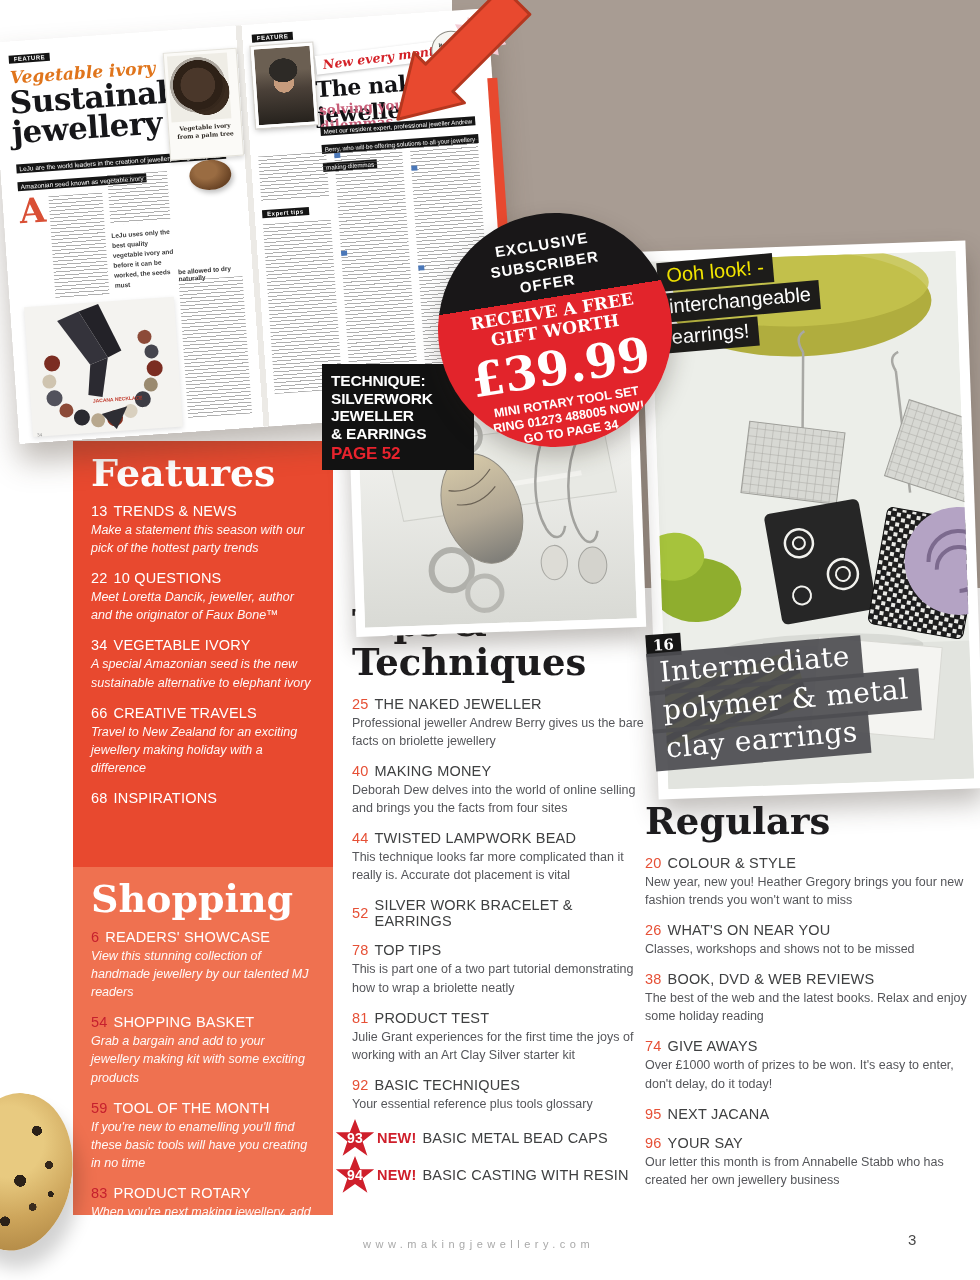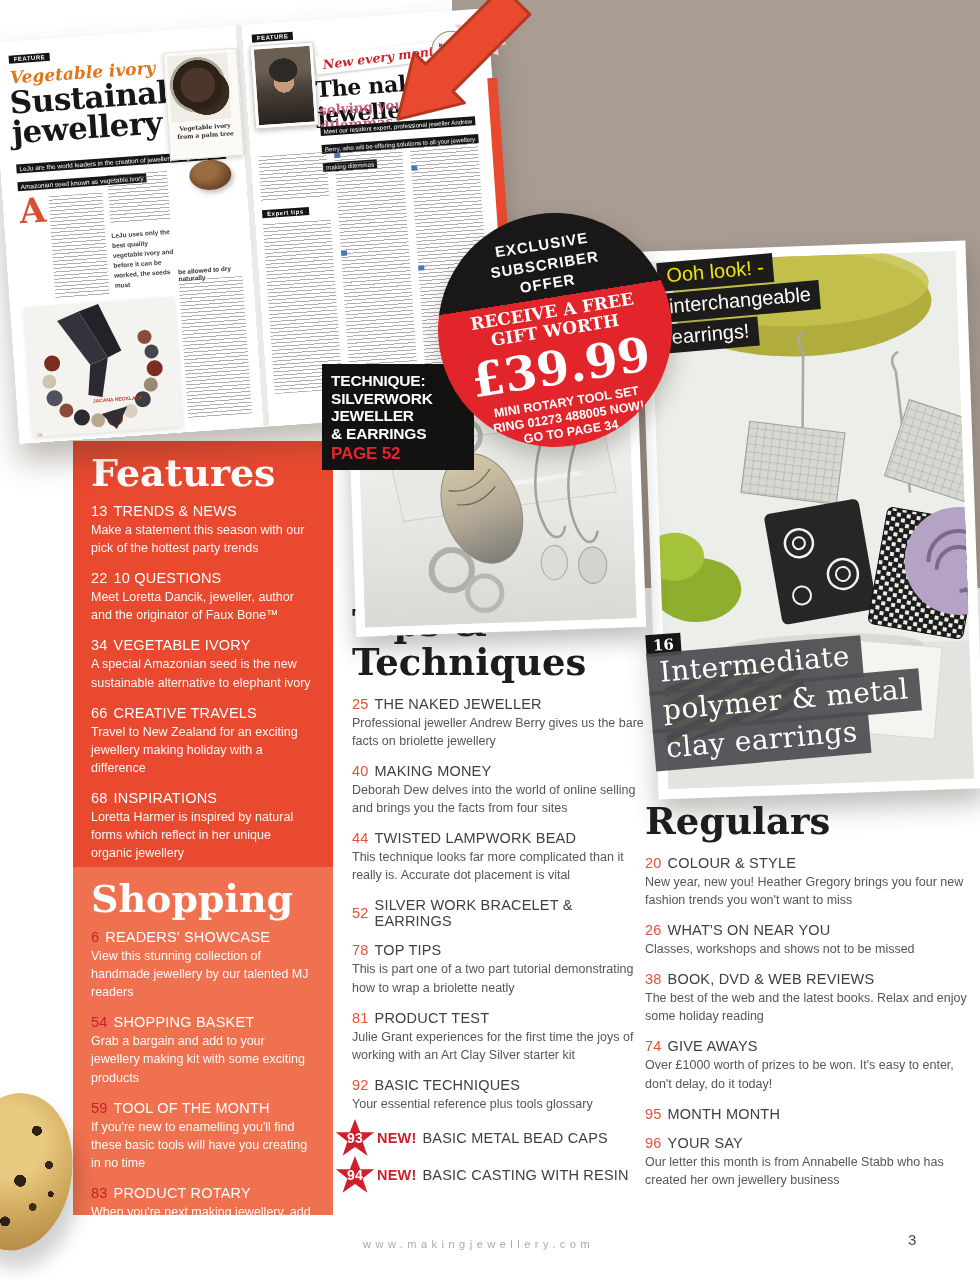--- a/index.html
+++ b/index.html
@@ -104,21 +104,21 @@
   .col{z-index:2;}
   .tips-col{left:352px;top:604px;width:300px;}
   .regulars-col{left:645px;top:802px;width:335px;}
   .col h1{font-family:"DejaVu Serif",serif;font-weight:700;color:#1d1c1e;font-size:37px;margin:0 0 14px;line-height:1.05;}
   .toc-item{margin-bottom:13px;}
   .toc-line{font-size:14.5px;letter-spacing:.2px;margin-bottom:2px;display:flex;align-items:center;}
   .toc-num{font-weight:400;margin-right:6px;}
   .toc-title{color:#3f4041;}
   .toc-desc{font-size:12.5px;line-height:1.45;color:#55565a;}
   .panel .toc-title{color:#fff;}
-  .panel .toc-desc{color:#fff;opacity:.96;}
+  .panel .toc-desc{color:#fff;opacity:.96;font-style:italic;}
   .panel-features .toc-num{color:#fff;}
   .panel-shopping .toc-num{color:#c6202e;}
   .tips-col .toc-num,.regulars-col .toc-num{color:#e65036;}
   .toc-flag{color:#cf1f2b;font-weight:700;margin-right:6px;}
   .star-burst{position:relative;width:40px;height:40px;flex:0 0 40px;margin:-7px 2px -9px -17px;
               background:#cf1f2b;clip-path:polygon(50% 0%,63% 33%,98% 33%,69% 56%,81% 92%,50% 70%,19% 92%,31% 56%,2% 33%,37% 33%);}
   .star-burst b{position:absolute;left:0;right:0;top:11px;text-align:center;color:#fff;font-size:14px;}
 
   
   .footer-url{left:363px;top:1238px;font-size:11px;letter-spacing:4.5px;color:#a9a9a9;}
@@ -407,21 +407,20 @@
             <span class="toc-title">CREATIVE TRAVELS</span>
           </div>
           <div class="toc-desc">Travel to New Zealand for an exciting jewellery making holiday with a difference</div>
         </div>
 
         <div class="toc-item">
           <div class="toc-line">
             <span class="toc-num">68</span>
             <span class="toc-title">INSPIRATIONS</span>
           </div>
-          <div class="toc-desc">Loretta Harmer is inspired by natural forms which reflect in her unique organic jewellery</div>
         </div>
       </div>
   </div>
 
   <div class="abs panel panel-shopping">
     <h1>Shopping</h1>
     <div>
 
         <div class="toc-item">
           <div class="toc-line">
@@ -588,21 +587,21 @@
           <div class="toc-line">
             <span class="toc-num">74</span>
             <span class="toc-title">GIVE AWAYS</span>
           </div>
           <div class="toc-desc">Over £1000 worth of prizes to be won. It's easy to enter, don't delay, do it today!</div>
         </div>
 
         <div class="toc-item">
           <div class="toc-line">
             <span class="toc-num">95</span>
-            <span class="toc-title">MONTH MONTH</span>
+            <span class="toc-title">NEXT JACANA</span>
           </div>
 
         </div>
 
         <div class="toc-item">
           <div class="toc-line">
             <span class="toc-num">96</span>
             <span class="toc-title">YOUR SAY</span>
           </div>
           <div class="toc-desc">Our letter this month is from Annabelle Stabb who has created her own jewellery business</div>

